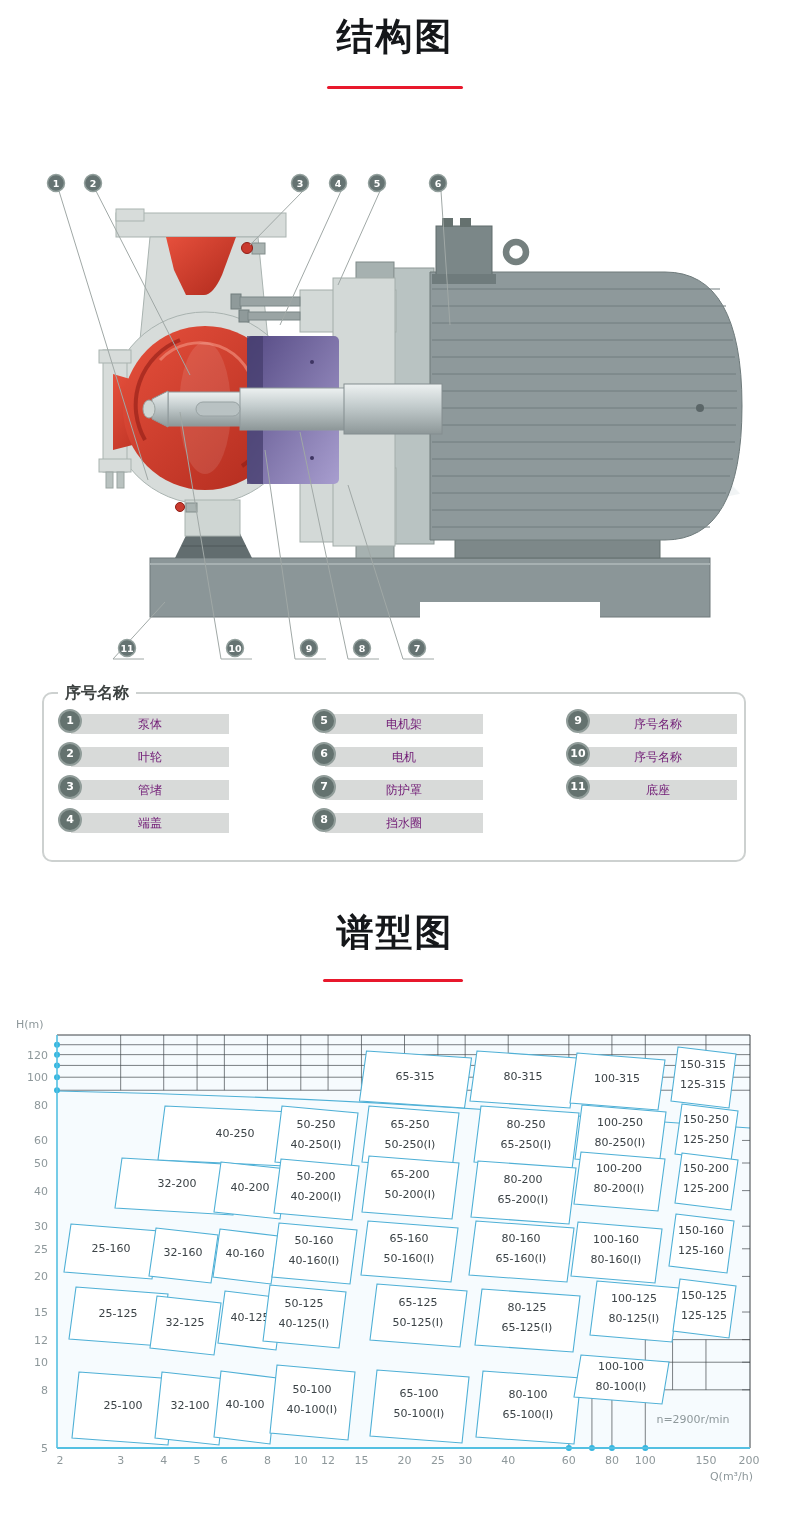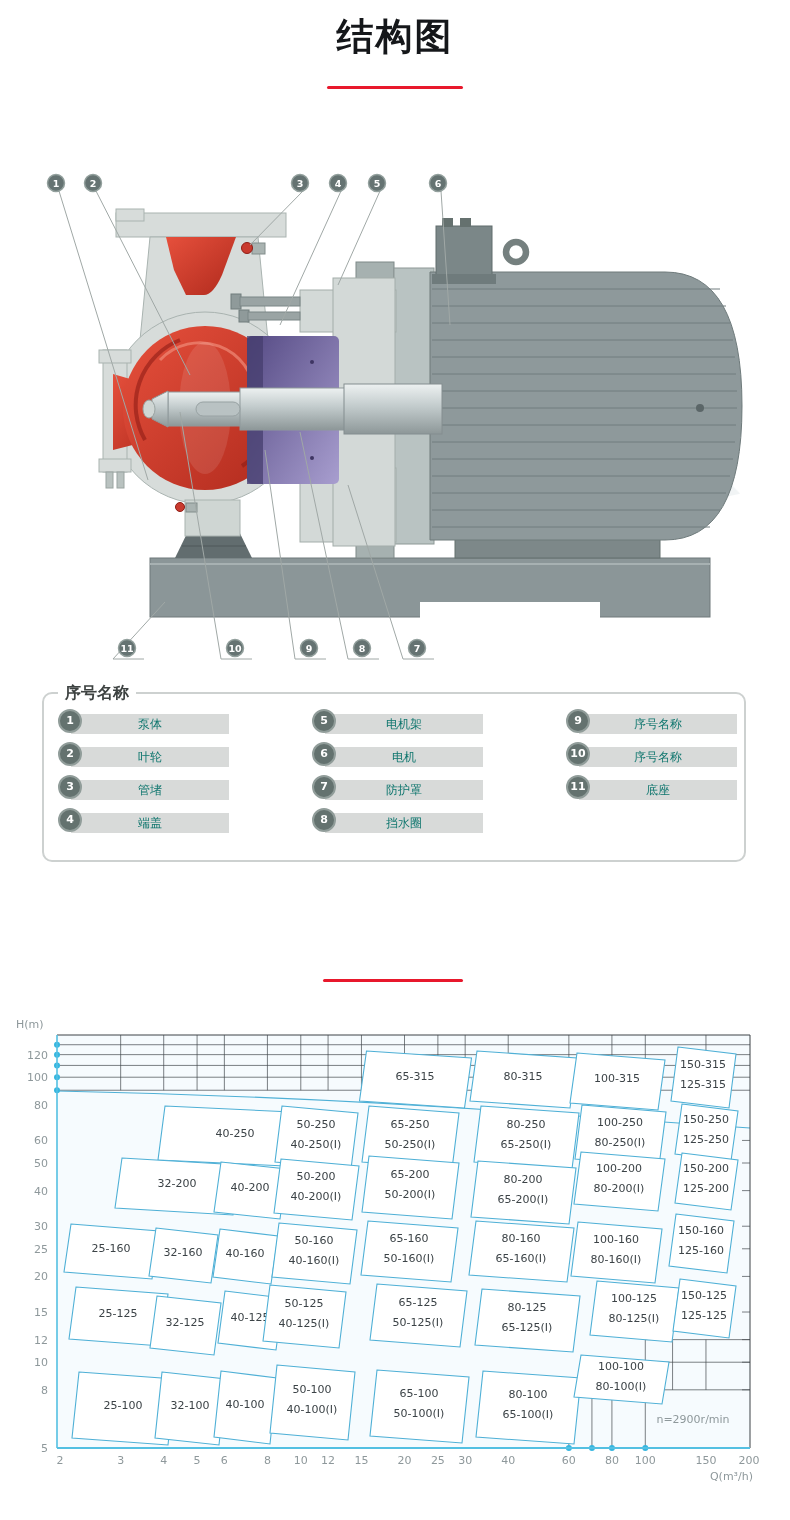--- a/index.html
+++ b/index.html
@@ -8,21 +8,21 @@
   .big-title{position:absolute;width:100%;text-align:center;font-size:37px;font-weight:700;
              color:#15171a;letter-spacing:2px;margin:0;}
   .title-underline{position:absolute;height:3px;border-radius:2px;}
   .parts-panel{position:absolute;left:42px;top:692px;width:704px;height:170px;
                border:2px solid #cdd1d0;border-radius:10px;box-sizing:border-box;}
   .parts-legend{position:absolute;top:-11px;left:14px;background:#fff;padding:0 7px;
                 font-size:16px;font-weight:700;color:#3d4241;}
   .parts-col{position:absolute;top:14px;width:236px;}
   .part-item{position:relative;height:33px;}
   .part-bar{position:absolute;left:13px;top:6px;width:158px;height:20px;background:#d8dad9;
-            text-align:center;font-size:12px;color:#0f766e;line-height:20px;}
+            text-align:center;font-size:12px;color:#701a75;line-height:20px;}
   .part-num{position:absolute;left:0;top:1px;width:24px;height:24px;border-radius:50%;
             background:#64726f;border:2px solid #919d9a;box-sizing:border-box;color:#fff;
             font-size:11px;font-weight:700;text-align:center;line-height:20px;z-index:2;}
   svg text{font-family:"DejaVu Sans","Liberation Sans",sans-serif;}
 </style>
 </head>
 <body>
 
 <div class="canvas">
 
@@ -239,20 +239,21 @@
           <div class="part-bar">序号名称</div>
           <div class="part-num">10</div>
         </div>
         <div class="part-item">
           <div class="part-bar">底座</div>
           <div class="part-num">11</div>
         </div>
       </div>
   </div>
 
+  <h1 class="big-title" style="top:908px;">谱型图</h1>
   <div class="title-underline" id="underline2" style="top: 979px; left: 323px; width: 140px; background: rgb(232, 24, 44);"></div>
 
   <svg id="chartSvg" style="position:absolute;left:0;top:1000px;" width="790" height="520" viewBox="0 0 790 520">
       <rect x="57" y="35" width="693" height="413" fill="#f6fbfe"></rect>
       <g stroke="#44494d" stroke-width="0.7">
         <line x1="57" y1="90.2473360455578" x2="750" y2="90.2473360455578"></line>
         <line x1="57" y1="77.20645123576537" x2="750" y2="77.20645123576537"></line>
         <line x1="57" y1="65.40953596567124" x2="750" y2="65.40953596567124"></line>
         <line x1="57" y1="54.6397961121923" x2="750" y2="54.6397961121923"></line>
         <line x1="57" y1="44.7325958283169" x2="750" y2="44.7325958283169"></line>

